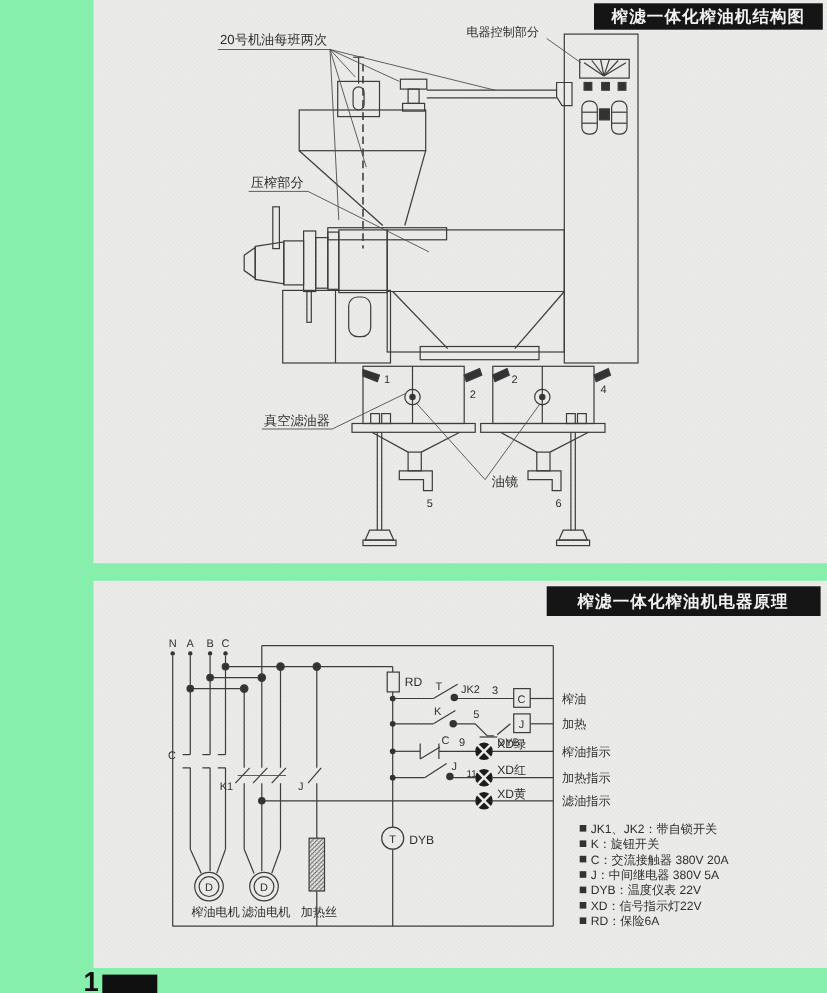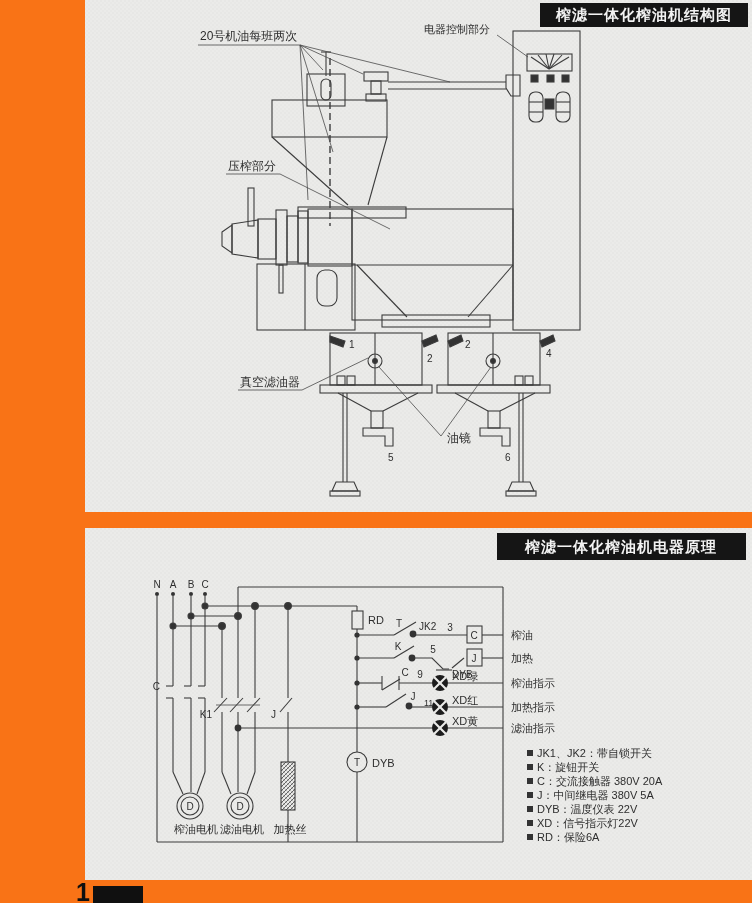--- a/index.html
+++ b/index.html
@@ -1,16 +1,16 @@
 <!DOCTYPE html>
 <html><head>
 <meta charset="utf-8">
 <style>
   html,body{margin:0;padding:0;background:#fdfdfc;}
-  .page{position:relative;width:752px;height:903px;background:#f97316;overflow:hidden;}
+  .page{position:relative;width:752px;height:903px;background:#86efac;overflow:hidden;}
   svg{position:absolute;left:0;top:0;}
   svg text{font-family:"Liberation Sans","DejaVu Sans",sans-serif;fill:#2e2e2e;}
   .ln{stroke:#3c3c3c;stroke-width:1.1;fill:none;}
   .lnthin{stroke:#4a4a4a;stroke-width:0.8;fill:none;}
   .dk{fill:#333;}
   .t9{font-size:9px;}
   .t10{font-size:10px;}
   .t11{font-size:11px;}
   .t12{font-size:12px;}
   .bannerText{font-size:15px;font-weight:bold;fill:#f2f2f2;letter-spacing:1px;}

